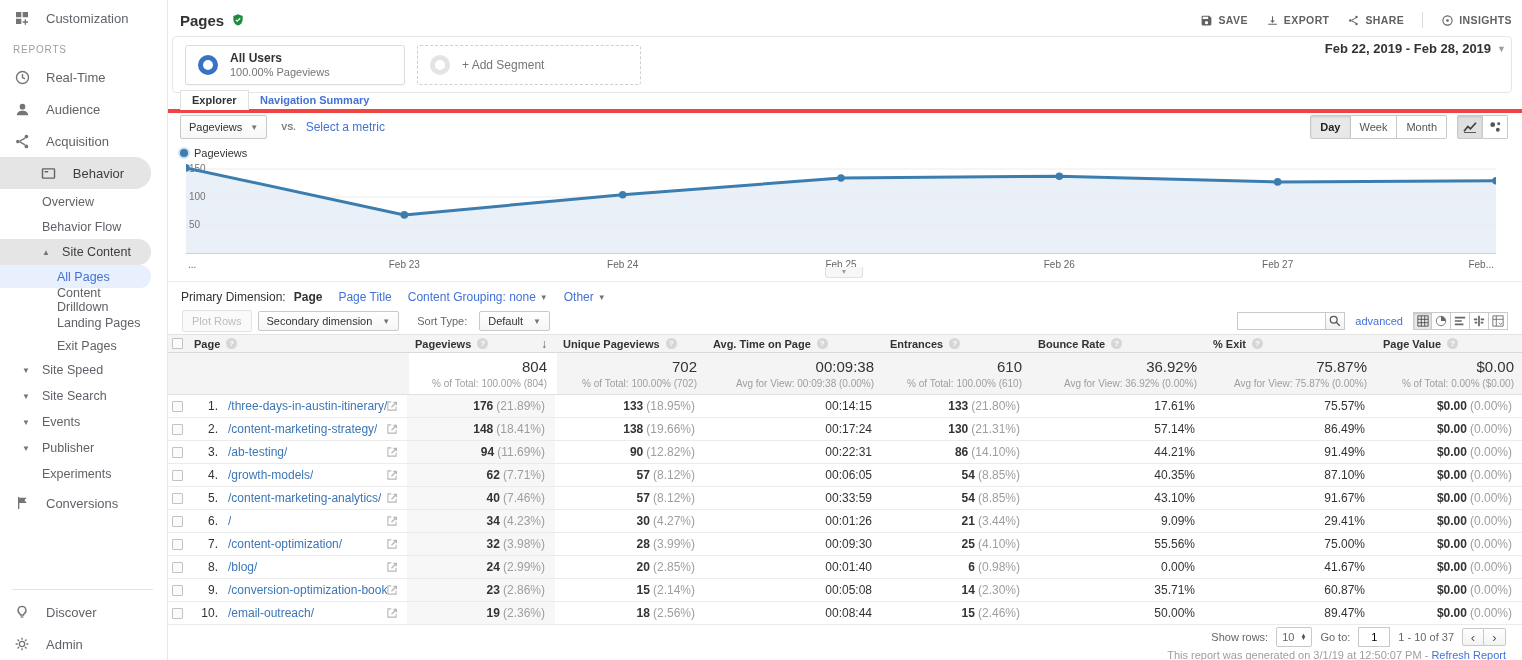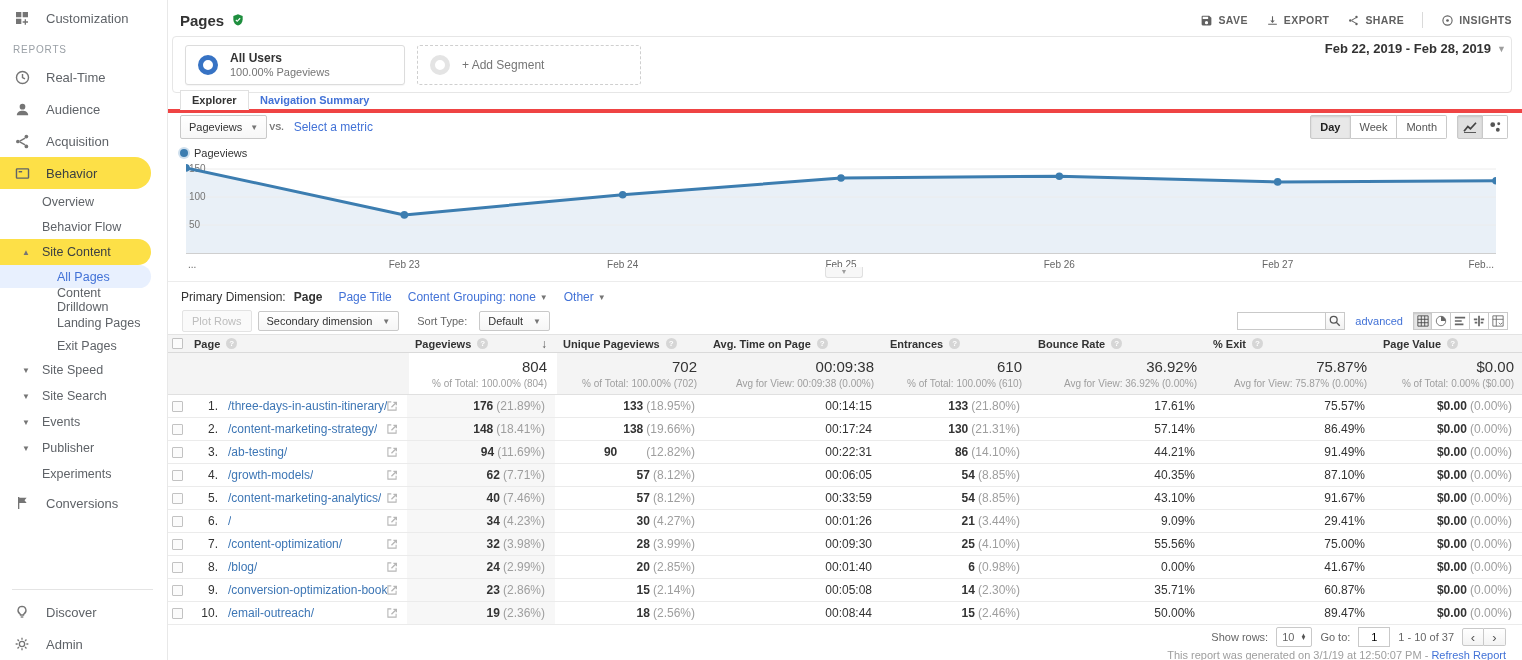--- a/index.html
+++ b/index.html
@@ -10,21 +10,21 @@
   #sidebar{position:absolute;left:0;top:0;width:168px;height:660px;background:#fff;
            border-right:1px solid #e8e8e8;box-sizing:border-box;display:flex;flex-direction:column;
            padding-top:2px;overflow:hidden;}
   .nav-item{display:flex;align-items:center;height:32px;padding-left:12px;margin-right:16px;
             border-radius:0 16px 16px 0;font-size:13px;color:#5f6368;cursor:pointer;flex:none;}
   .nav-ico{width:20px;height:18px;margin-right:14px;display:flex;align-items:center;justify-content:center;}
   .nav-sub{height:25px;padding-left:42px;font-size:12.5px;}
   .nav-caret{height:26px;padding-left:22px;font-size:12.5px;}
   .nav-caret .tri{width:20px;font-size:8px;color:#757575;}
   .nav-sub2{height:23px;padding-left:57px;font-size:12.5px;}
-  .active-gray{background:#fde047;color:#3c4043;}
+  .active-gray{background:#e5e5e5;color:#3c4043;justify-content:center;}
   .active-blue{background:#e8f0fe;color:#4272d7;}
   .reports-label{font-size:10px;color:#9aa0a6;letter-spacing:.8px;padding:10px 0 6px 13px;flex:none;}
   .side-spacer{flex:1;}
   .side-divider{border-top:1px solid #e4e4e4;margin:6px 14px 6px 12px;flex:none;}
   
   #main{position:absolute;left:168px;top:0;width:1354px;height:660px;}
   .main-header{position:absolute;top:0;left:0;right:0;height:40px;display:flex;align-items:center;padding-left:12px;}
   .page-title{font-size:15px;font-weight:bold;color:#333;}
   .shield{margin-left:7px;display:flex;}
   .hdr-actions{position:absolute;right:10px;top:0;height:40px;display:flex;align-items:center;gap:18px;}
@@ -48,21 +48,21 @@
   .tabs{position:absolute;top:91px;left:0;right:0;height:18px;border-bottom:4px solid #ef4444;}
   .tab-explorer{position:absolute;left:12px;bottom:-1px;height:18px;padding:0 11px;background:#fff;
                 border:1px solid #e0e0e0;border-bottom:1px solid #fff;display:flex;align-items:center;
                 font-size:11px;font-weight:bold;color:#333;cursor:pointer;}
   .tab-nav{position:absolute;left:92px;bottom:0;height:18px;display:flex;align-items:center;
            font-size:11px;font-weight:bold;cursor:pointer;}
   .toolbar{position:absolute;top:113px;left:12px;right:14px;height:28px;display:flex;align-items:center;}
   .dd-btn{display:inline-flex;align-items:center;height:24px;padding:0 8px;border:1px solid #c9c9c9;border-radius:2px;
           background:linear-gradient(#fff,#f7f7f7);font-size:11px;color:#333;gap:8px;cursor:pointer;box-sizing:border-box;}
   .dd-caret{font-size:8px;color:#757575;}
-  .vs-label{margin:0 10px 0 2px;font-size:9px;font-weight:bold;color:#757575;text-transform:uppercase;}
+  .vs-label{margin:0 10px 0 14px;font-size:9px;font-weight:bold;color:#757575;text-transform:uppercase;}
   .link{color:#4272d7;cursor:pointer;text-decoration:none;}
   .metric-link{font-size:12px;}
   .toolbar-right{position:absolute;right:0;top:2px;display:flex;align-items:center;gap:10px;}
   .gran-group{display:flex;}
   .gran-btn{height:22px;padding:0 9px;display:flex;align-items:center;font-size:11px;color:#555;
             border:1px solid #c9c9c9;border-left:none;background:#fff;cursor:pointer;}
   .gran-btn:first-child{border-left:1px solid #c9c9c9;border-radius:2px 0 0 2px;}
   .gran-btn:last-child{border-radius:0 2px 2px 0;}
   .gran-active{background:#e8e8e8;color:#222;font-weight:bold;box-shadow:inset 0 1px 2px rgba(0,0,0,.12);}
   .ct-group{display:flex;}
@@ -668,21 +668,21 @@
                 <svg width="10" height="10" viewBox="0 0 14 14">
                   <path fill="#9e9e9e" d="M9 1v1.8h1.9L5.6 8.1l1.3 1.3 5.3-5.3V6H14V1z"></path>
                   <path fill="#9e9e9e" d="M12 12H2V2h4V.5H.5v13h13V8H12z"></path>
                 </svg>
               </span>
             </div>
             <div class="c c-num c-hl" style="width: 148px;">
               <span class="numv">94</span>
               <span class="pct">(11.69%)</span>
             </div>
-            <div class="c c-num" style="width: 150px; gap: 26px;">
+            <div class="c c-num" style="width: 150px;">
               <span class="numv">90</span>
               <span class="pct">(12.82%)</span>
             </div>
             <div class="c c-num" style="width: 177px;">
               <span class="numv-plain">00:22:31</span>
             </div>
             <div class="c c-num" style="width: 148px;">
               <span class="numv">86</span>
               <span class="pct">(14.10%)</span>
             </div>

